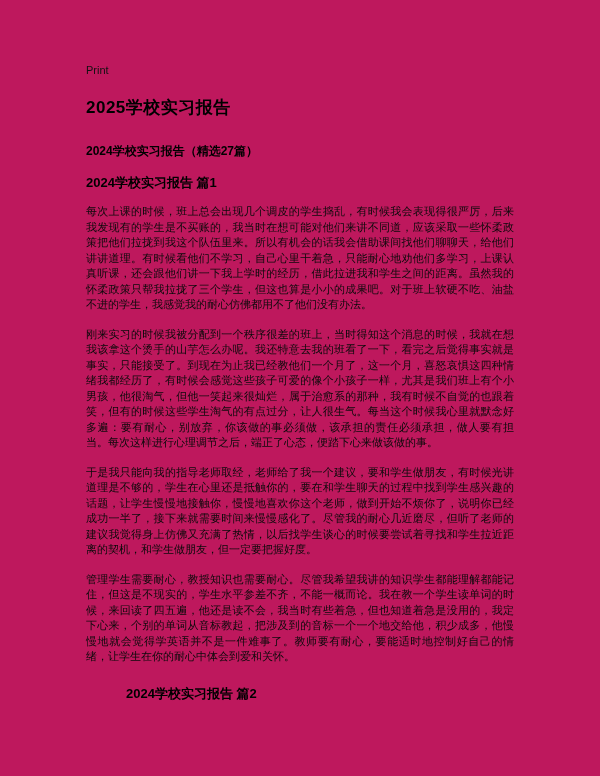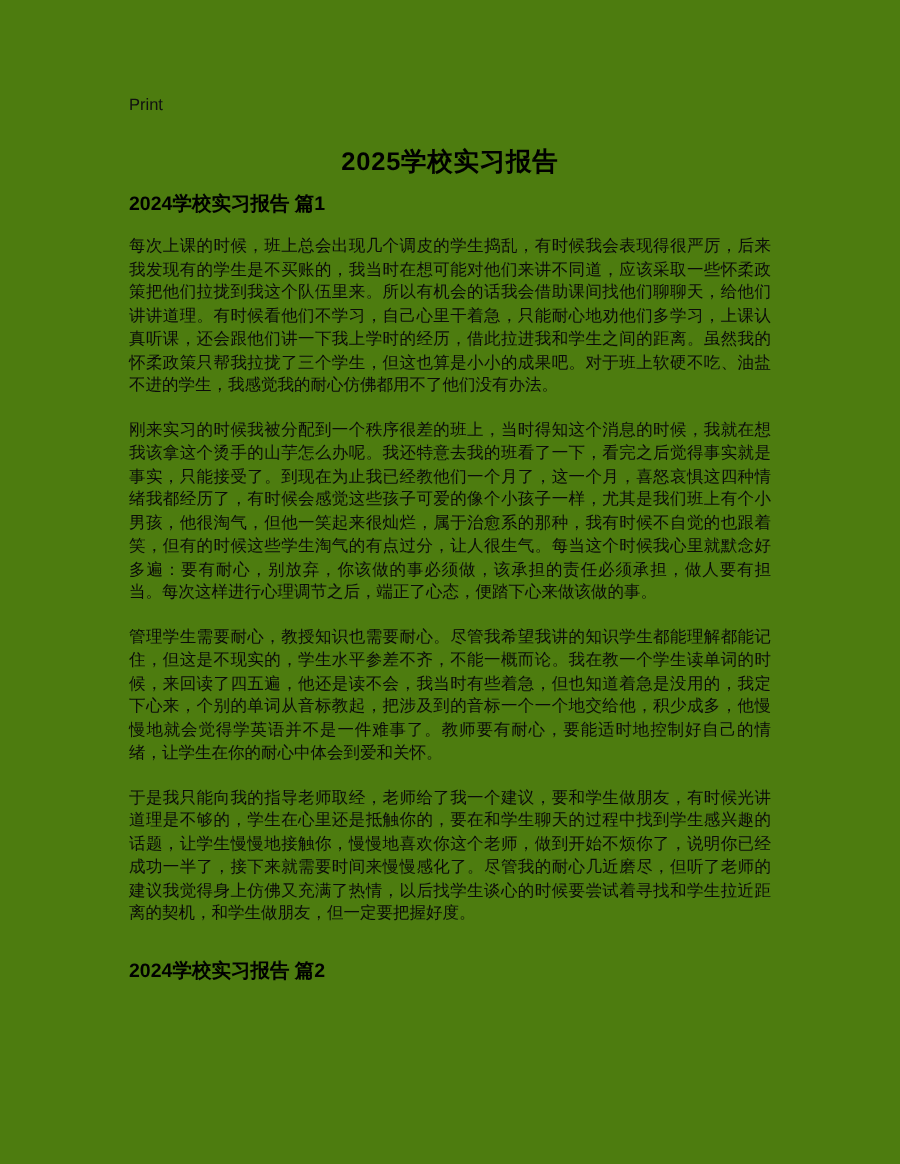--- a/index.html
+++ b/index.html
@@ -6,38 +6,37 @@
     html, body {
       background: #ffffff;
       font-family: "Liberation Sans", "DejaVu Sans", sans-serif;
       color: #000000;
     }
     .page {
       position: relative;
       width: 600px;
       height: 776px;
       margin: 0 auto;
-      background: #4d7c0f;
+      background: #be185d;
       padding: 60px 86px 20px 86px;
       overflow: hidden;
     }
     .print-label {
       font-size: 11px;
       color: #111111;
       margin-bottom: 6px;
       display: inline-block;
       cursor: pointer;
     }
     .doc-title {
-      text-align: center;
       font-size: 17px;
       font-weight: bold;
       letter-spacing: 0.5px;
       margin-top: 14px;
-      margin-bottom: 8px;
+      margin-bottom: 24px;
       color: #000000;
     }
     .doc-subtitle {
       font-size: 12px;
       font-weight: bold;
       margin-bottom: 14px;
       color: #000000;
     }
     .section-heading {
       font-size: 13px;
@@ -50,37 +49,39 @@
       font-size: 11px;
       line-height: 15.5px;
       text-align: justify;
       text-justify: inter-ideograph;
       margin-bottom: 14px;
       color: #0a0a0a;
       word-break: break-all;
     }
     .section2-heading {
       margin-top: 20px;
+      margin-left: 40px;
     }
   </style>
 </head>
 <body>
 
 <div class="page">
 
   <span class="print-label">Print</span>
 
   <h1 class="doc-title">2025学校实习报告</h1>
 
+  <h2 class="doc-subtitle">2024学校实习报告（精选27篇）</h2>
 
   <h3 class="section-heading">2024学校实习报告 篇1</h3>
 
   <p class="body-paragraph">每次上课的时候，班上总会出现几个调皮的学生捣乱，有时候我会表现得很严厉，后来我发现有的学生是不买账的，我当时在想可能对他们来讲不同道，应该采取一些怀柔政策把他们拉拢到我这个队伍里来。所以有机会的话我会借助课间找他们聊聊天，给他们讲讲道理。有时候看他们不学习，自己心里干着急，只能耐心地劝他们多学习，上课认真听课，还会跟他们讲一下我上学时的经历，借此拉进我和学生之间的距离。虽然我的怀柔政策只帮我拉拢了三个学生，但这也算是小小的成果吧。对于班上软硬不吃、油盐不进的学生，我感觉我的耐心仿佛都用不了他们没有办法。</p>
 
   <p class="body-paragraph">刚来实习的时候我被分配到一个秩序很差的班上，当时得知这个消息的时候，我就在想我该拿这个烫手的山芋怎么办呢。我还特意去我的班看了一下，看完之后觉得事实就是事实，只能接受了。到现在为止我已经教他们一个月了，这一个月，喜怒哀惧这四种情绪我都经历了，有时候会感觉这些孩子可爱的像个小孩子一样，尤其是我们班上有个小男孩，他很淘气，但他一笑起来很灿烂，属于治愈系的那种，我有时候不自觉的也跟着笑，但有的时候这些学生淘气的有点过分，让人很生气。每当这个时候我心里就默念好多遍：要有耐心，别放弃，你该做的事必须做，该承担的责任必须承担，做人要有担当。每次这样进行心理调节之后，端正了心态，便踏下心来做该做的事。</p>
 
+  <p class="body-paragraph">于是我只能向我的指导老师取经，老师给了我一个建议，要和学生做朋友，有时候光讲道理是不够的，学生在心里还是抵触你的，要在和学生聊天的过程中找到学生感兴趣的话题，让学生慢慢地接触你，慢慢地喜欢你这个老师，做到开始不烦你了，说明你已经成功一半了，接下来就需要时间来慢慢感化了。尽管我的耐心几近磨尽，但听了老师的建议我觉得身上仿佛又充满了热情，以后找学生谈心的时候要尝试着寻找和学生拉近距离的契机，和学生做朋友，但一定要把握好度。</p>
+
   <p class="body-paragraph">管理学生需要耐心，教授知识也需要耐心。尽管我希望我讲的知识学生都能理解都能记住，但这是不现实的，学生水平参差不齐，不能一概而论。我在教一个学生读单词的时候，来回读了四五遍，他还是读不会，我当时有些着急，但也知道着急是没用的，我定下心来，个别的单词从音标教起，把涉及到的音标一个一个地交给他，积少成多，他慢慢地就会觉得学英语并不是一件难事了。教师要有耐心，要能适时地控制好自己的情绪，让学生在你的耐心中体会到爱和关怀。</p>
-
-  <p class="body-paragraph">于是我只能向我的指导老师取经，老师给了我一个建议，要和学生做朋友，有时候光讲道理是不够的，学生在心里还是抵触你的，要在和学生聊天的过程中找到学生感兴趣的话题，让学生慢慢地接触你，慢慢地喜欢你这个老师，做到开始不烦你了，说明你已经成功一半了，接下来就需要时间来慢慢感化了。尽管我的耐心几近磨尽，但听了老师的建议我觉得身上仿佛又充满了热情，以后找学生谈心的时候要尝试着寻找和学生拉近距离的契机，和学生做朋友，但一定要把握好度。</p>
 
   <h3 class="section-heading section2-heading">2024学校实习报告 篇2</h3>
 
 </div>
 
 </body></html>

